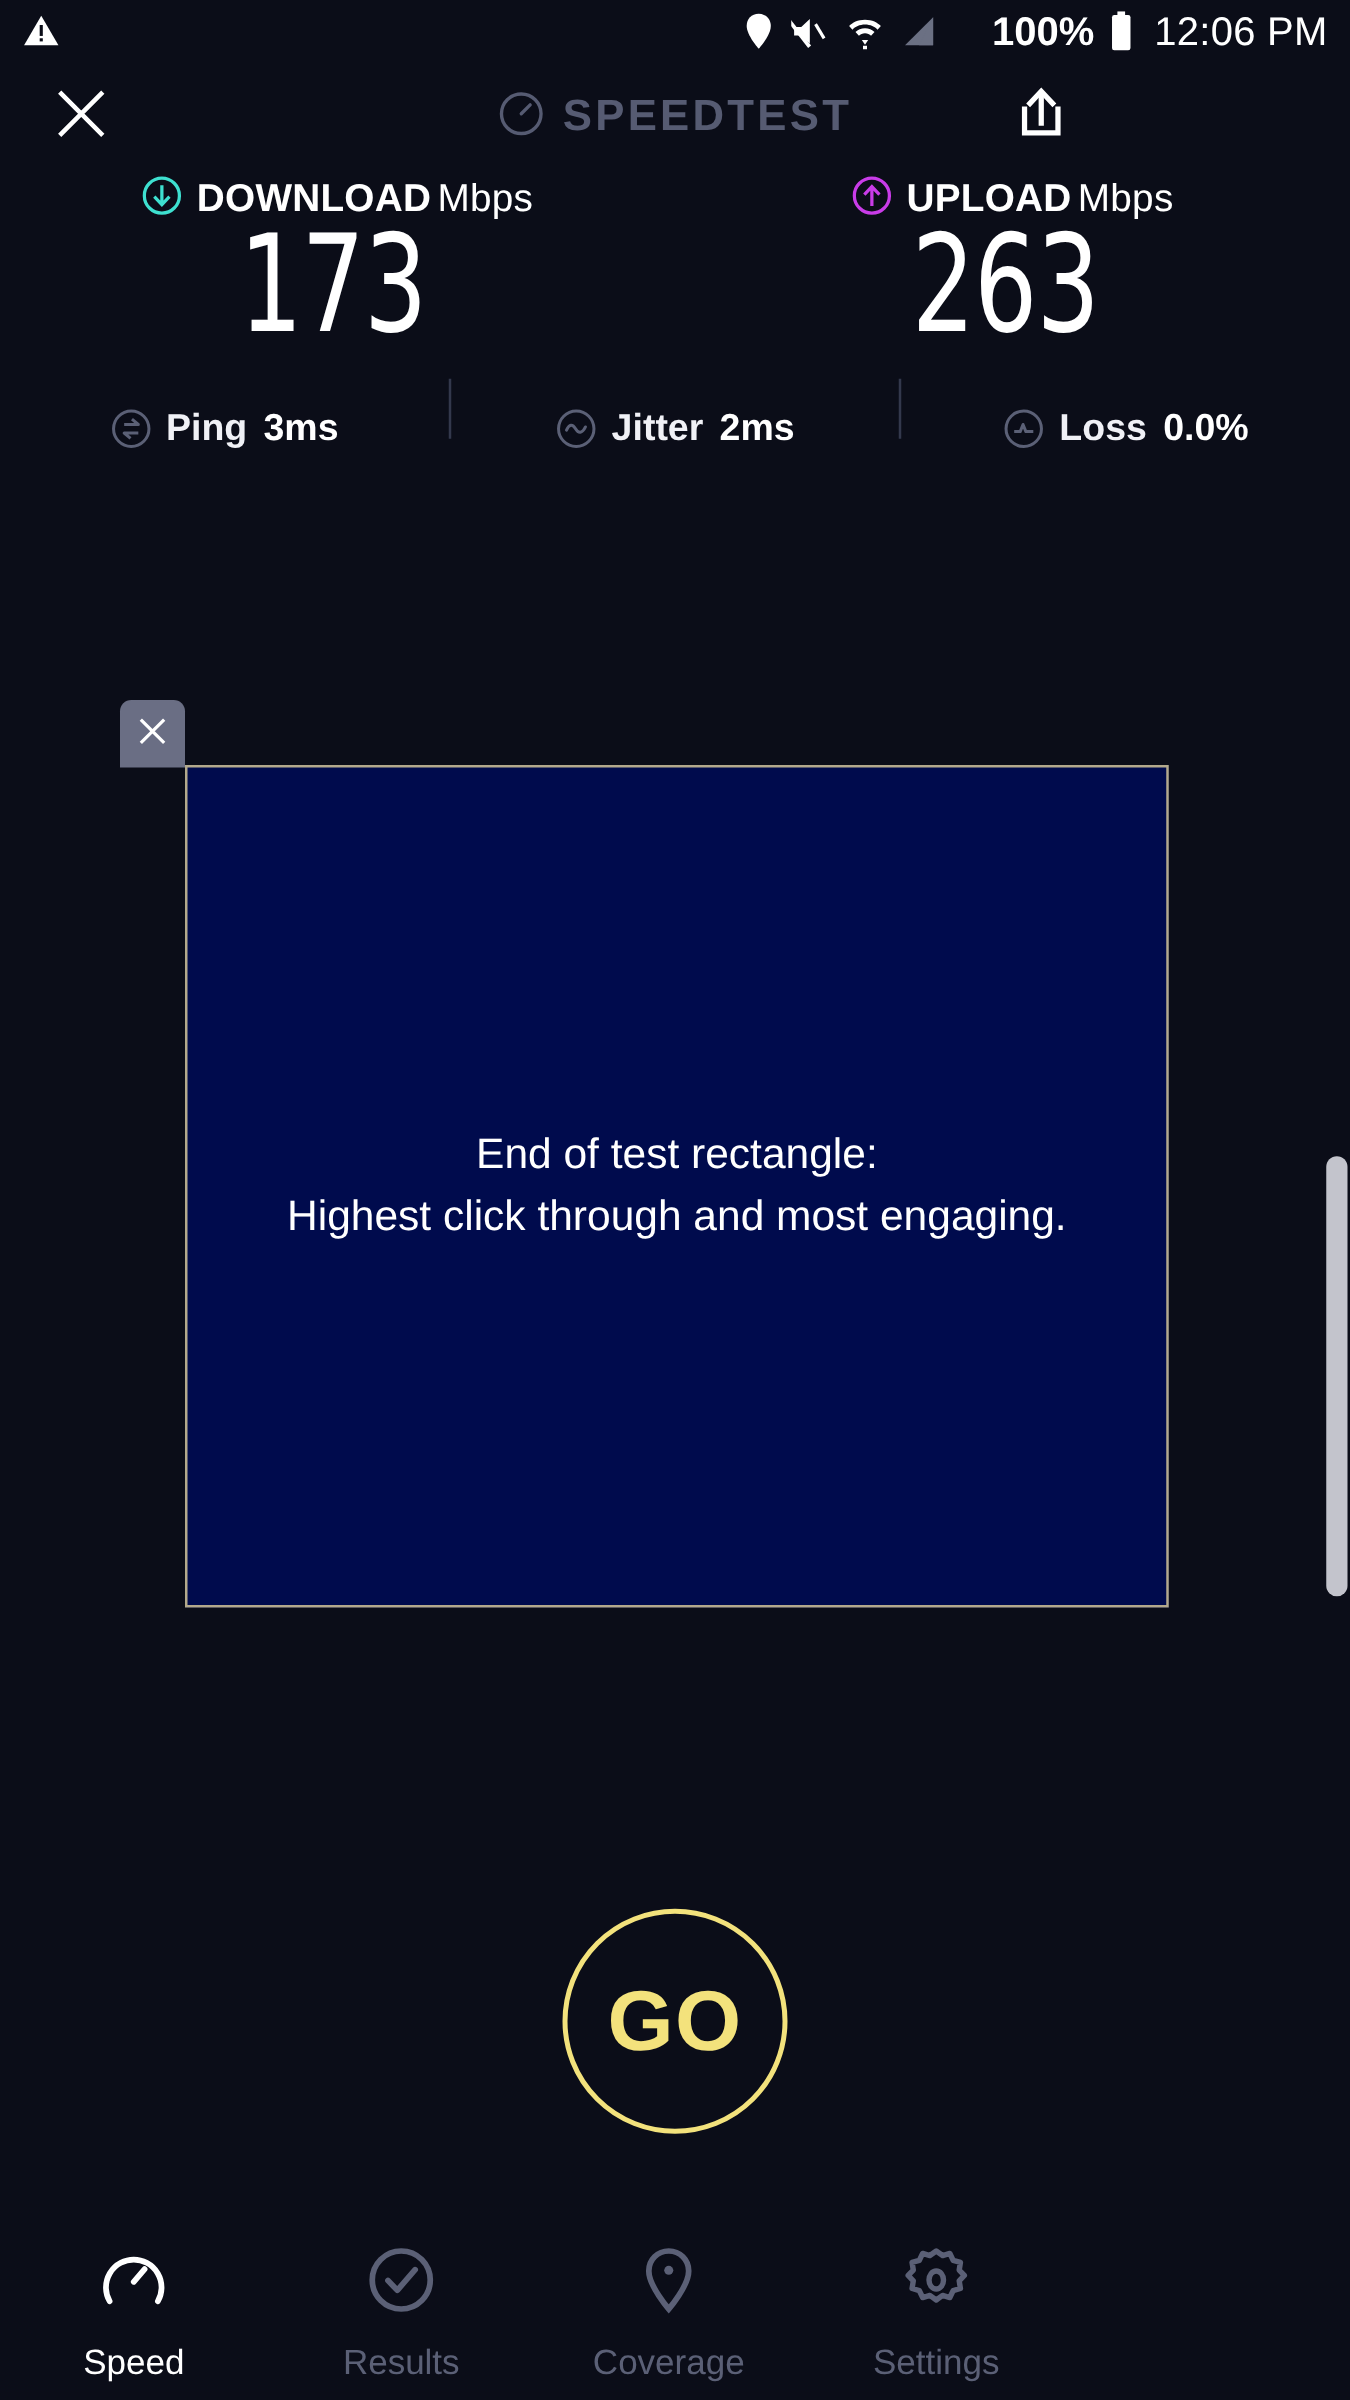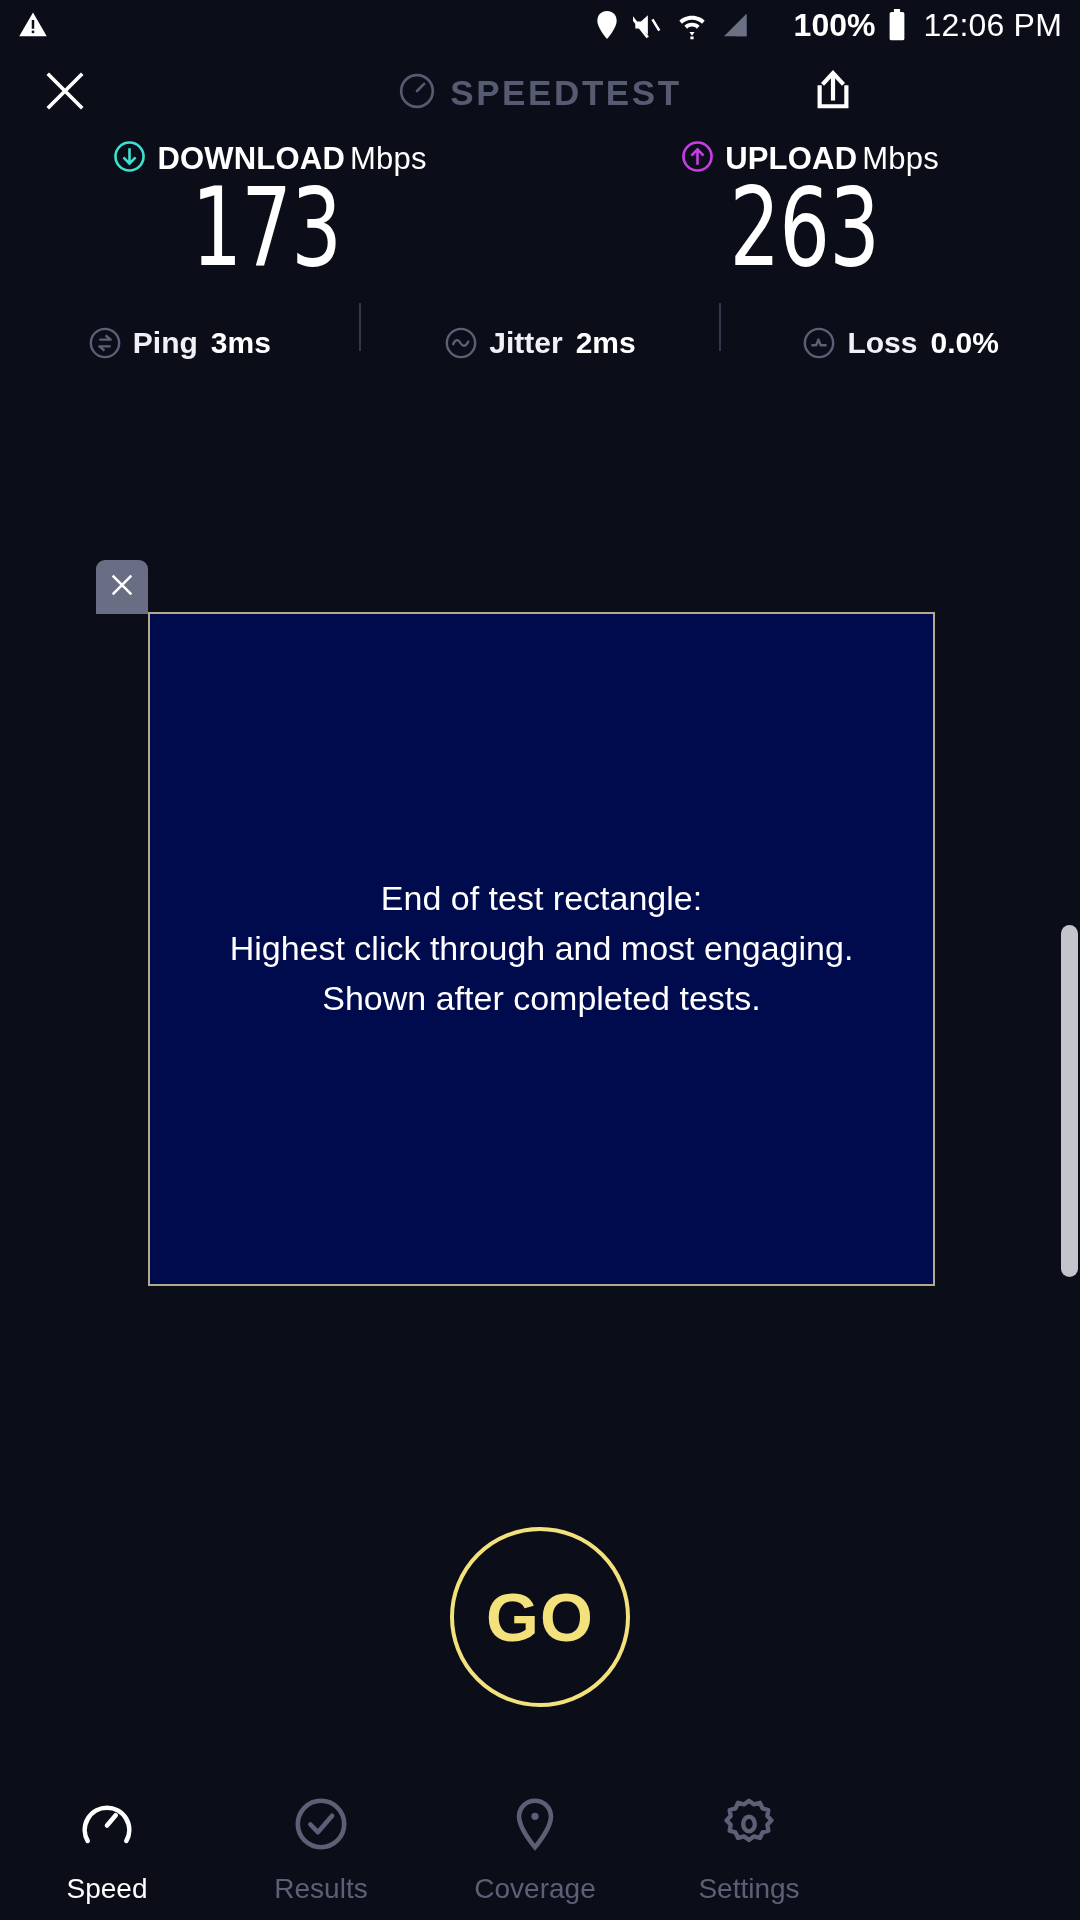--- a/index.html
+++ b/index.html
@@ -252,21 +252,20 @@
     <span>
       <svg width="28" height="28" viewBox="0 0 24 24">
         <path d="M4 4 L20 20 M20 4 L4 20" stroke="#ffffff" stroke-width="2.2" fill="none"></path>
       </svg>
     </span>
   </div>
   <div class="ad-box">
     <div class="ad-text">
       <div>End of test rectangle:</div>
       <div>Highest click through and most engaging.</div>
-      <div>Shown after completed tests.</div>
     </div>
   </div>
 </div>
 
 <div class="scrollbar"></div>
 
 <div class="go-btn">
   <span class="go-label">GO</span>
 </div>
 

